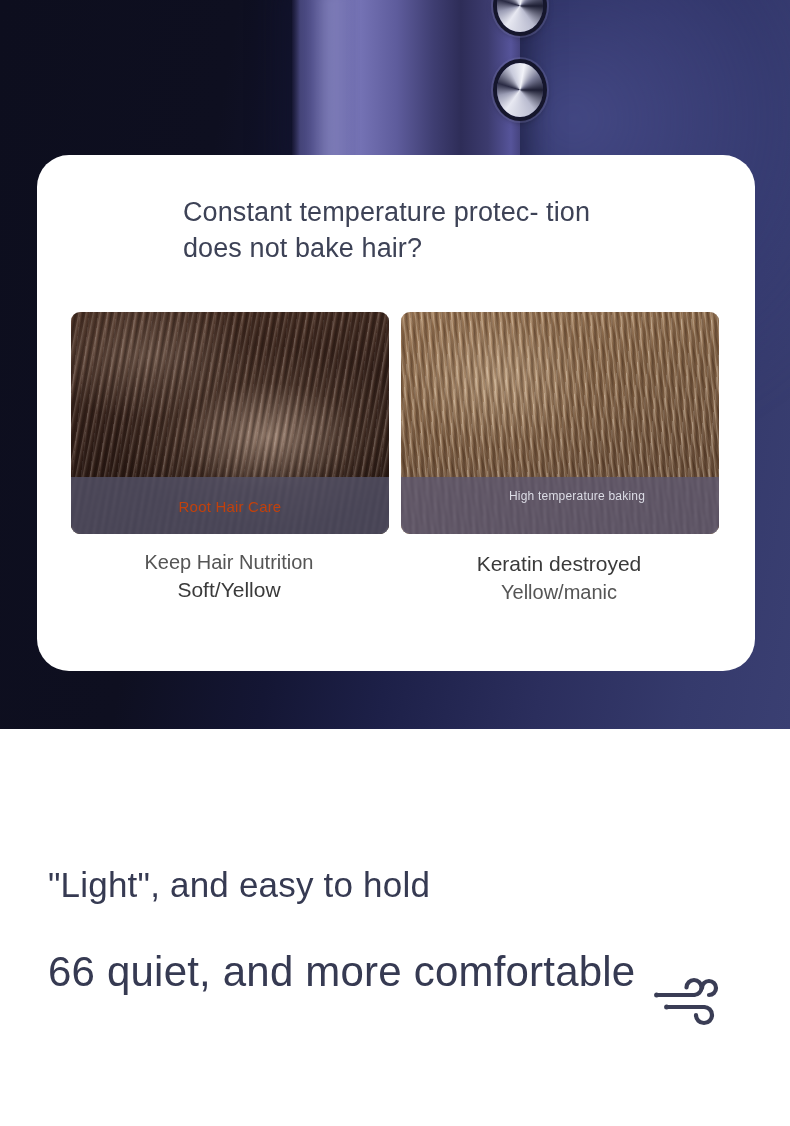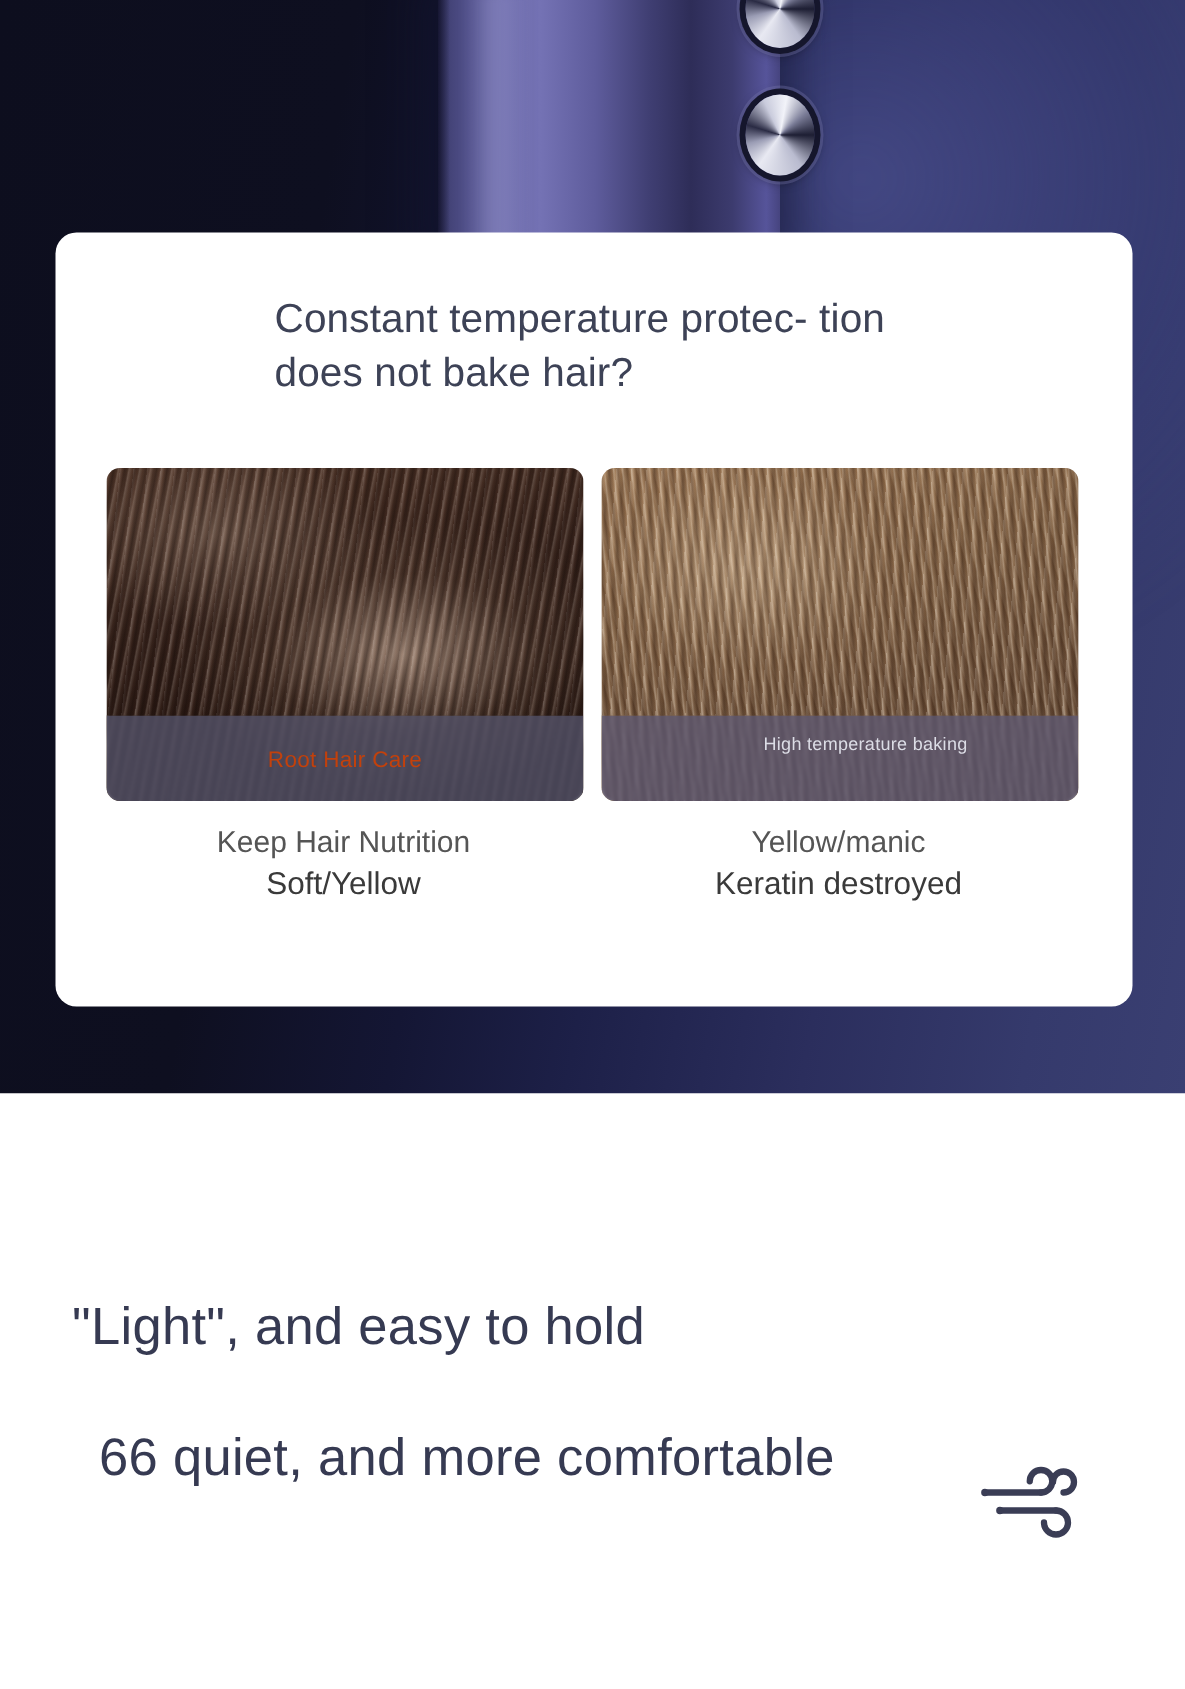--- a/index.html
+++ b/index.html
@@ -107,21 +107,21 @@
   .btn-mid { left: 497px; top: 63px;  width: 46px; height: 54px; }
 
   
   .panel {
     position: absolute;
     left: 37px;
     top: 155px;
     width: 718px;
     height: 516px;
     background: #ffffff;
-    border-radius: 14px;
+    border-radius: 32px;
     box-sizing: border-box;
   }
 
   .panel-heading {
     position: absolute;
     left: 146px;
     top: 39px;
     width: 420px;
     font-size: 27px;
     line-height: 36px;
@@ -260,23 +260,23 @@
     left: 48px;
     top: 135px;
     font-size: 35px;
     line-height: 42px;
     color: #363a52;
     letter-spacing: 0.2px;
     white-space: nowrap;
   }
   .lower-sub {
     position: absolute;
-    left: 66px;
+    left: 48px;
     top: 222px;
-    font-size: 35px;
+    font-size: 42px;
     line-height: 42px;
     color: #363a52;
     letter-spacing: 0.2px;
     white-space: nowrap;
   }
   .wind-icon {
     position: absolute;
     left: 654px;
     top: 977px;
     width: 72px;
@@ -318,22 +318,22 @@
       </div>
 
     </div>
 
     <div class="captions">
       <div class="cap-col left">
         <div class="cap-line cap-sm">Keep Hair Nutrition</div>
         <div class="cap-line cap-lg">Soft/Yellow</div>
       </div>
       <div class="cap-col right">
+        <div class="cap-line cap-lg">Keratin destroyed</div>
         <div class="cap-line cap-sm">Yellow/manic</div>
-        <div class="cap-line cap-lg">Keratin destroyed</div>
       </div>
     </div>
 
   </div>
 </div>
 
 <div class="lower">
   <div class="lower-title">"Light", and easy to hold</div>
   <div class="lower-sub">66 quiet, and more comfortable</div>
 </div>

